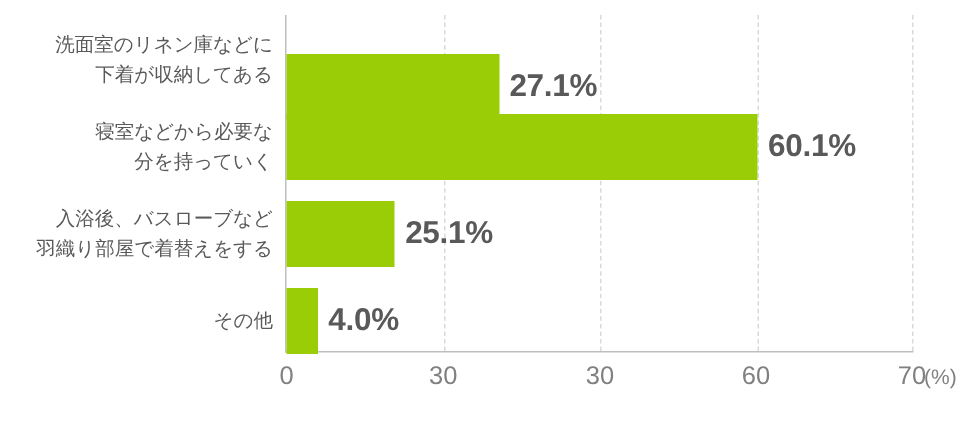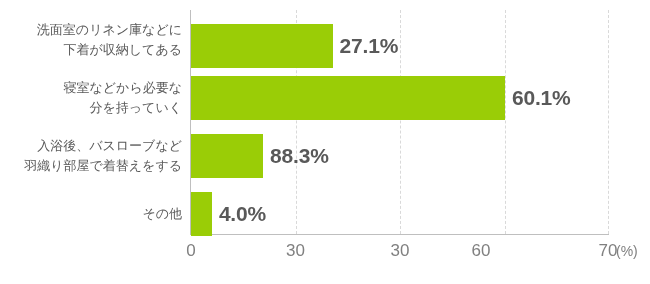--- a/index.html
+++ b/index.html
@@ -125,37 +125,37 @@
     <span>分を持っていく</span>
   </div>
   <div class="cat-label" style="top:136px;">
     <span>入浴後、バスローブなど</span>
     <span>羽織り部屋で着替えをする</span>
   </div>
   <div class="cat-label" style="top:204px;">
     <span>その他</span>
   </div>
 
-  <div class="bar-row" style="left:191px; top:24px; width:418px;">
+  <div class="bar-row" style="left:191px; top:36px; width:418px;">
     <div class="bar" style="width: 141.597px; background: rgb(154, 205, 6);"></div>
     <div class="bar-value" style="left: 148.597px;">27.1%</div>
   </div>
   <div class="bar-row" style="left:191px; top:76px; width:418px;">
     <div class="bar" style="width: 314.022px; background: rgb(154, 205, 6);"></div>
     <div class="bar-value" style="left: 321.022px; text-align: right;">60.1%</div>
   </div>
   <div class="bar-row" style="left:191px; top:134px; width:418px;">
     <div class="bar" style="width: 72.105px; background: rgb(154, 205, 6);"></div>
-    <div class="bar-value" style="left: 79.105px;">88.3%</div>
+    <div class="bar-value" style="left: 79.105px;">25.1%</div>
   </div>
   <div class="bar-row" style="left:191px; top:192px; width:418px;">
     <div class="bar" style="width: 20.9px; background: rgb(154, 205, 6);"></div>
     <div class="bar-value" style="left: 27.9px;">4.0%</div>
   </div>
 
   <div class="tick-label" style="left:191px;">0</div>
   <div class="tick-label" style="left:295.5px;">30</div>
   <div class="tick-label" style="left:400px;">30</div>
-  <div class="tick-label" style="left:481px;">60</div>
+  <div class="tick-label" style="left:504px;">60</div>
   <div class="tick-label" style="left:608px;">70</div>
   <div id="axis-unit">(%)</div>
 
 </div>
 
 </body></html>

